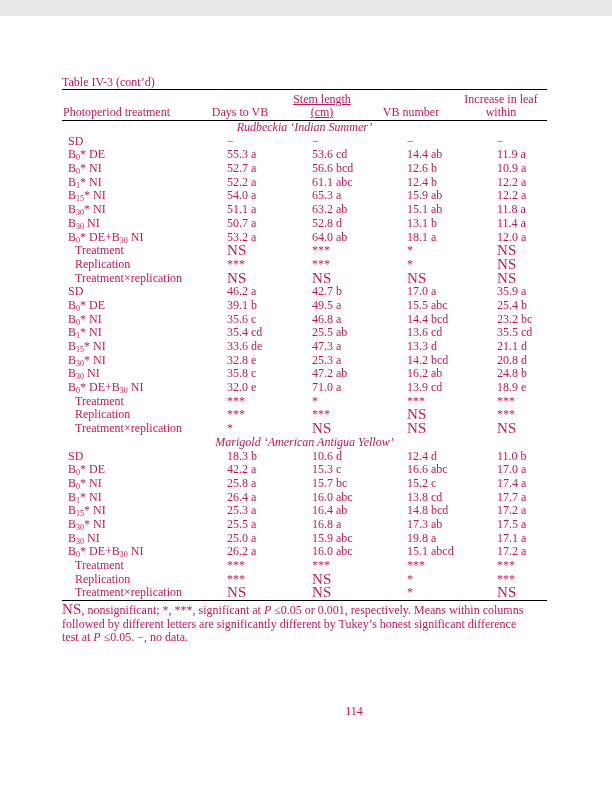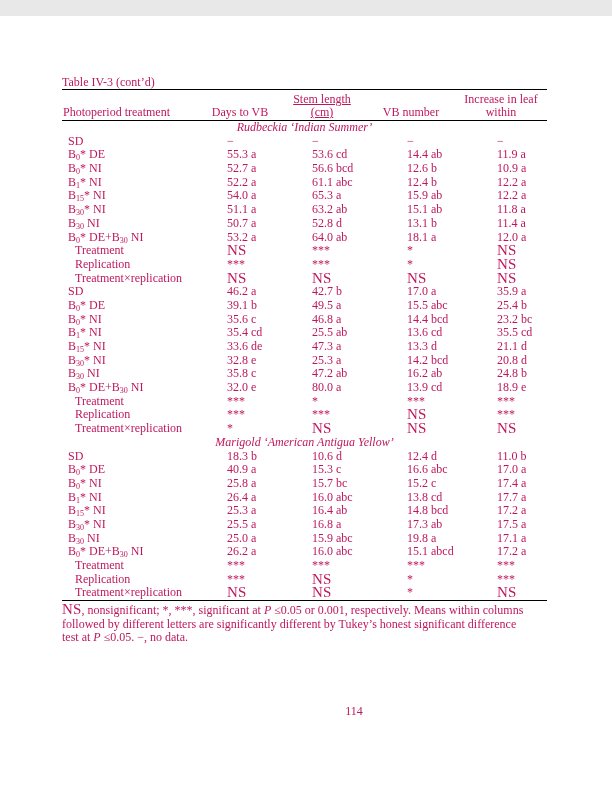--- a/index.html
+++ b/index.html
@@ -169,21 +169,21 @@
         <div class="row">
           <div class="cell c1"><span>B</span><sub>30</sub><span> NI</span></div>
           <div class="cell cv"><span>35.8 c</span></div>
           <div class="cell cv"><span>47.2 ab</span></div>
           <div class="cell cv"><span>16.2 ab</span></div>
           <div class="cell cv"><span>24.8 b</span></div>
         </div>
         <div class="row">
           <div class="cell c1"><span>B</span><sub>0</sub><span>* DE+B</span><sub>30</sub><span> NI</span></div>
           <div class="cell cv"><span>32.0 e</span></div>
-          <div class="cell cv"><span>80.0 a</span></div>
+          <div class="cell cv"><span>71.0 a</span></div>
           <div class="cell cv"><span>13.9 cd</span></div>
           <div class="cell cv"><span>18.9 e</span></div>
         </div>
         <div class="row stat">
           <div class="cell c1"><span>Treatment</span></div>
           <div class="cell cv"><span>***</span></div>
           <div class="cell cv"><span>*</span></div>
           <div class="cell cv"><span>***</span></div>
           <div class="cell cv"><span>***</span></div>
         </div>
@@ -204,21 +204,21 @@
         <div class="species-row">Marigold ‘American Antigua Yellow’</div>
         <div class="row">
           <div class="cell c1"><span>SD</span></div>
           <div class="cell cv"><span>18.3 b</span></div>
           <div class="cell cv"><span>10.6 d</span></div>
           <div class="cell cv"><span>12.4 d</span></div>
           <div class="cell cv"><span>11.0 b</span></div>
         </div>
         <div class="row">
           <div class="cell c1"><span>B</span><sub>0</sub><span>* DE</span></div>
-          <div class="cell cv"><span>40.9 a</span></div>
+          <div class="cell cv"><span>42.2 a</span></div>
           <div class="cell cv"><span>15.3 c</span></div>
           <div class="cell cv"><span>16.6 abc</span></div>
           <div class="cell cv"><span>17.0 a</span></div>
         </div>
         <div class="row">
           <div class="cell c1"><span>B</span><sub>0</sub><span>* NI</span></div>
           <div class="cell cv"><span>25.8 a</span></div>
           <div class="cell cv"><span>15.7 bc</span></div>
           <div class="cell cv"><span>15.2 c</span></div>
           <div class="cell cv"><span>17.4 a</span></div>

